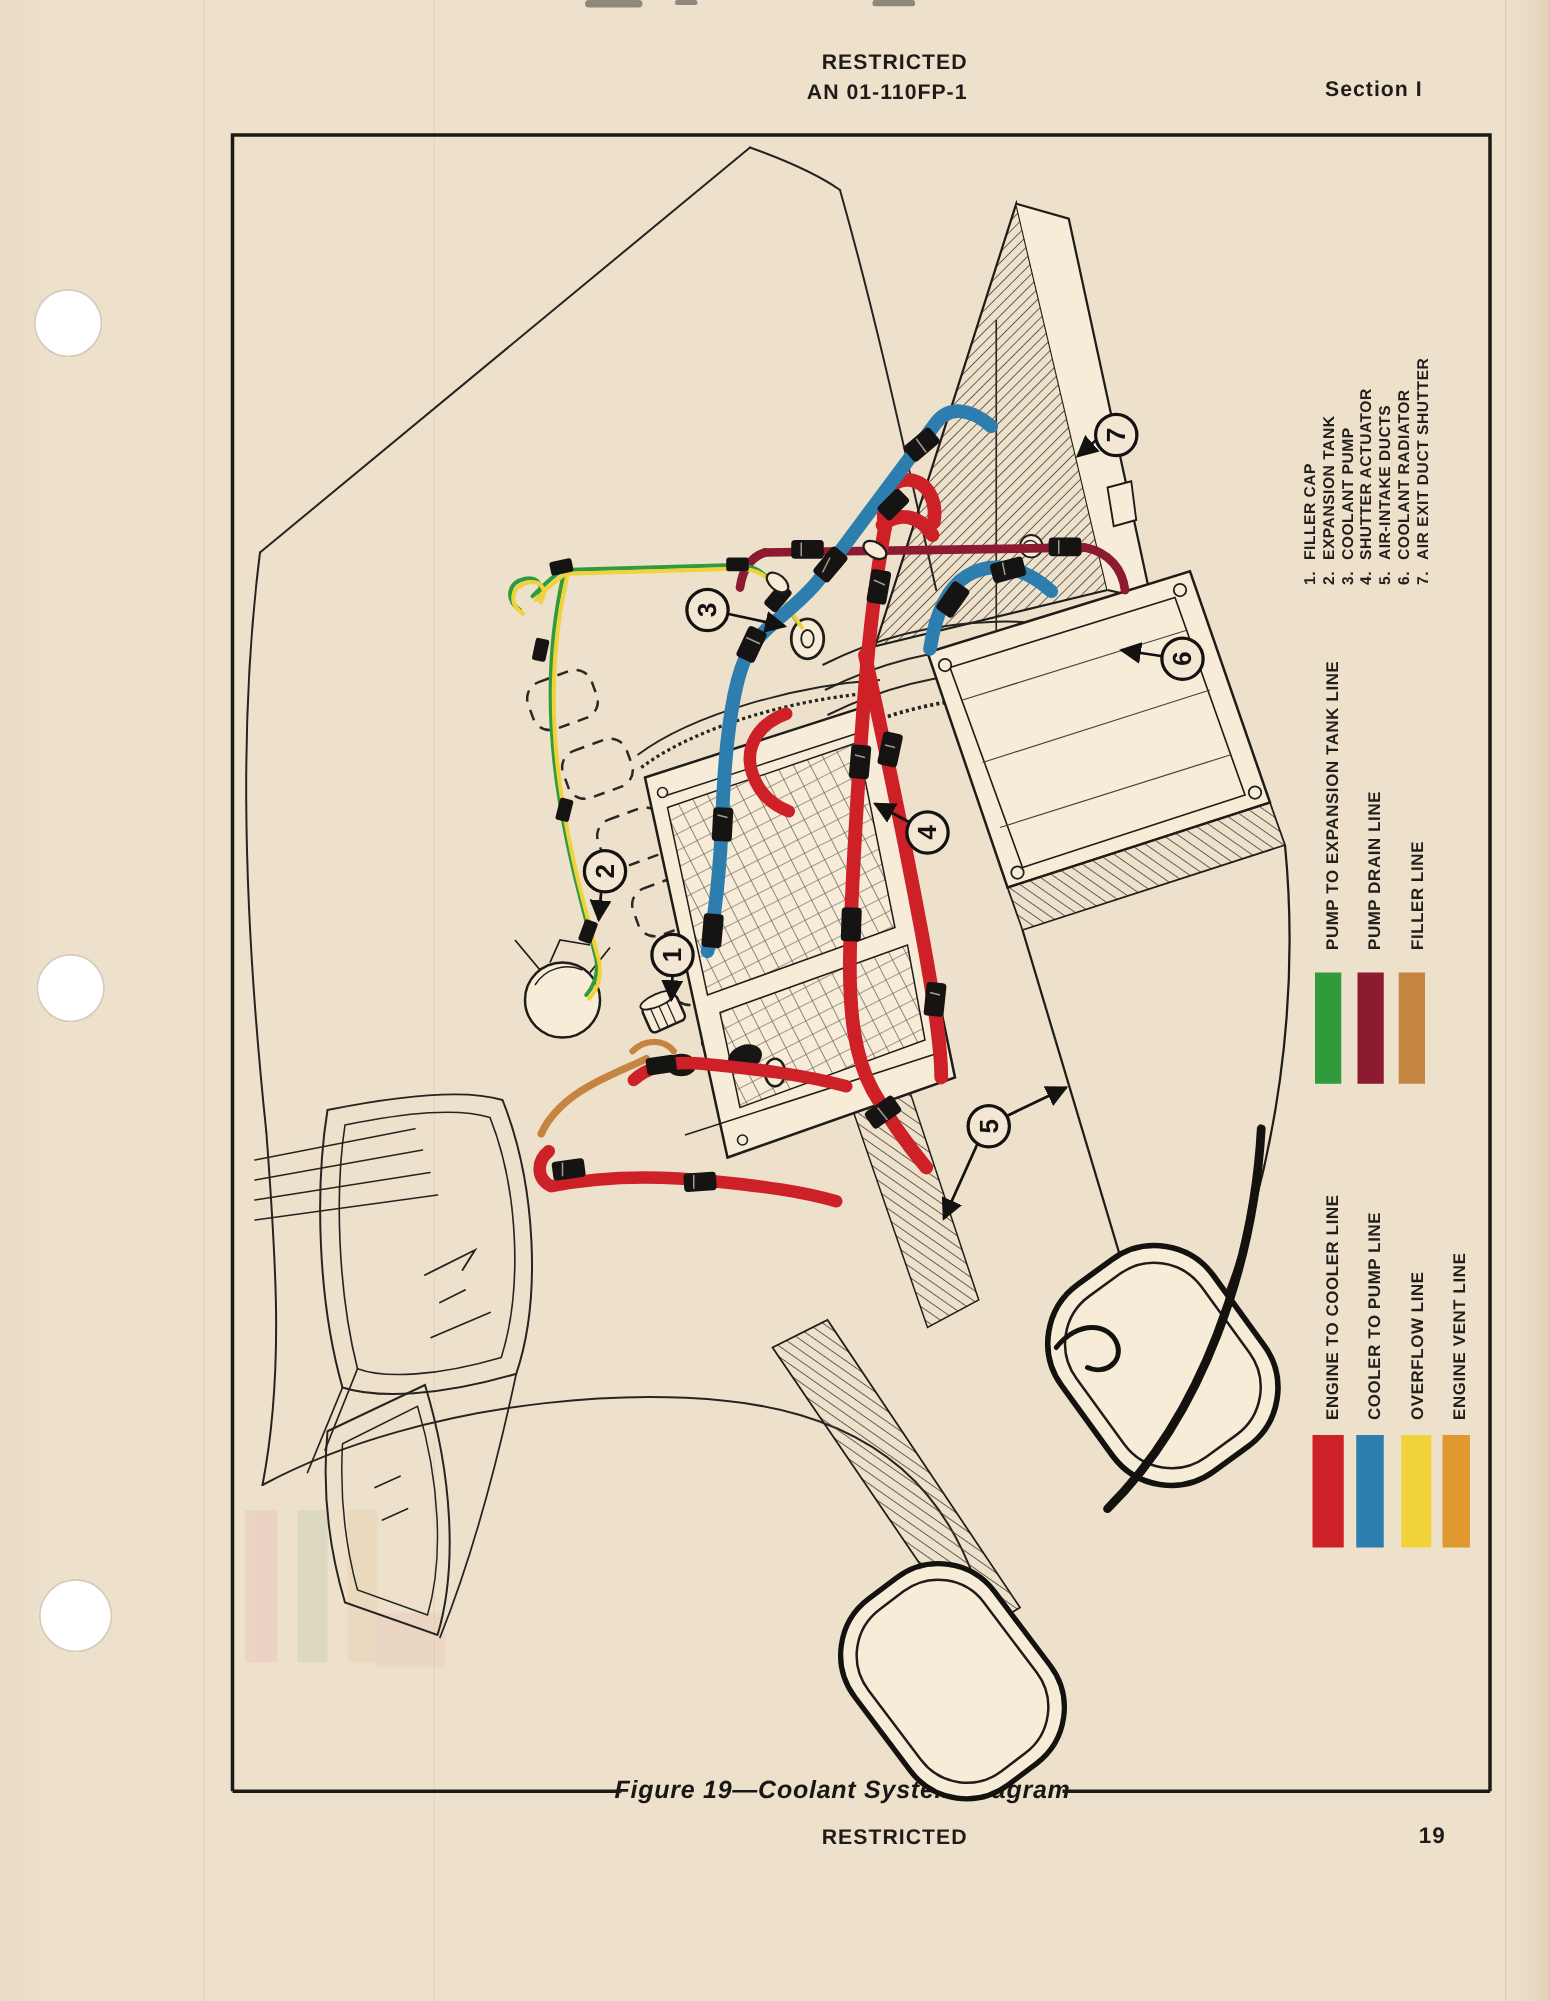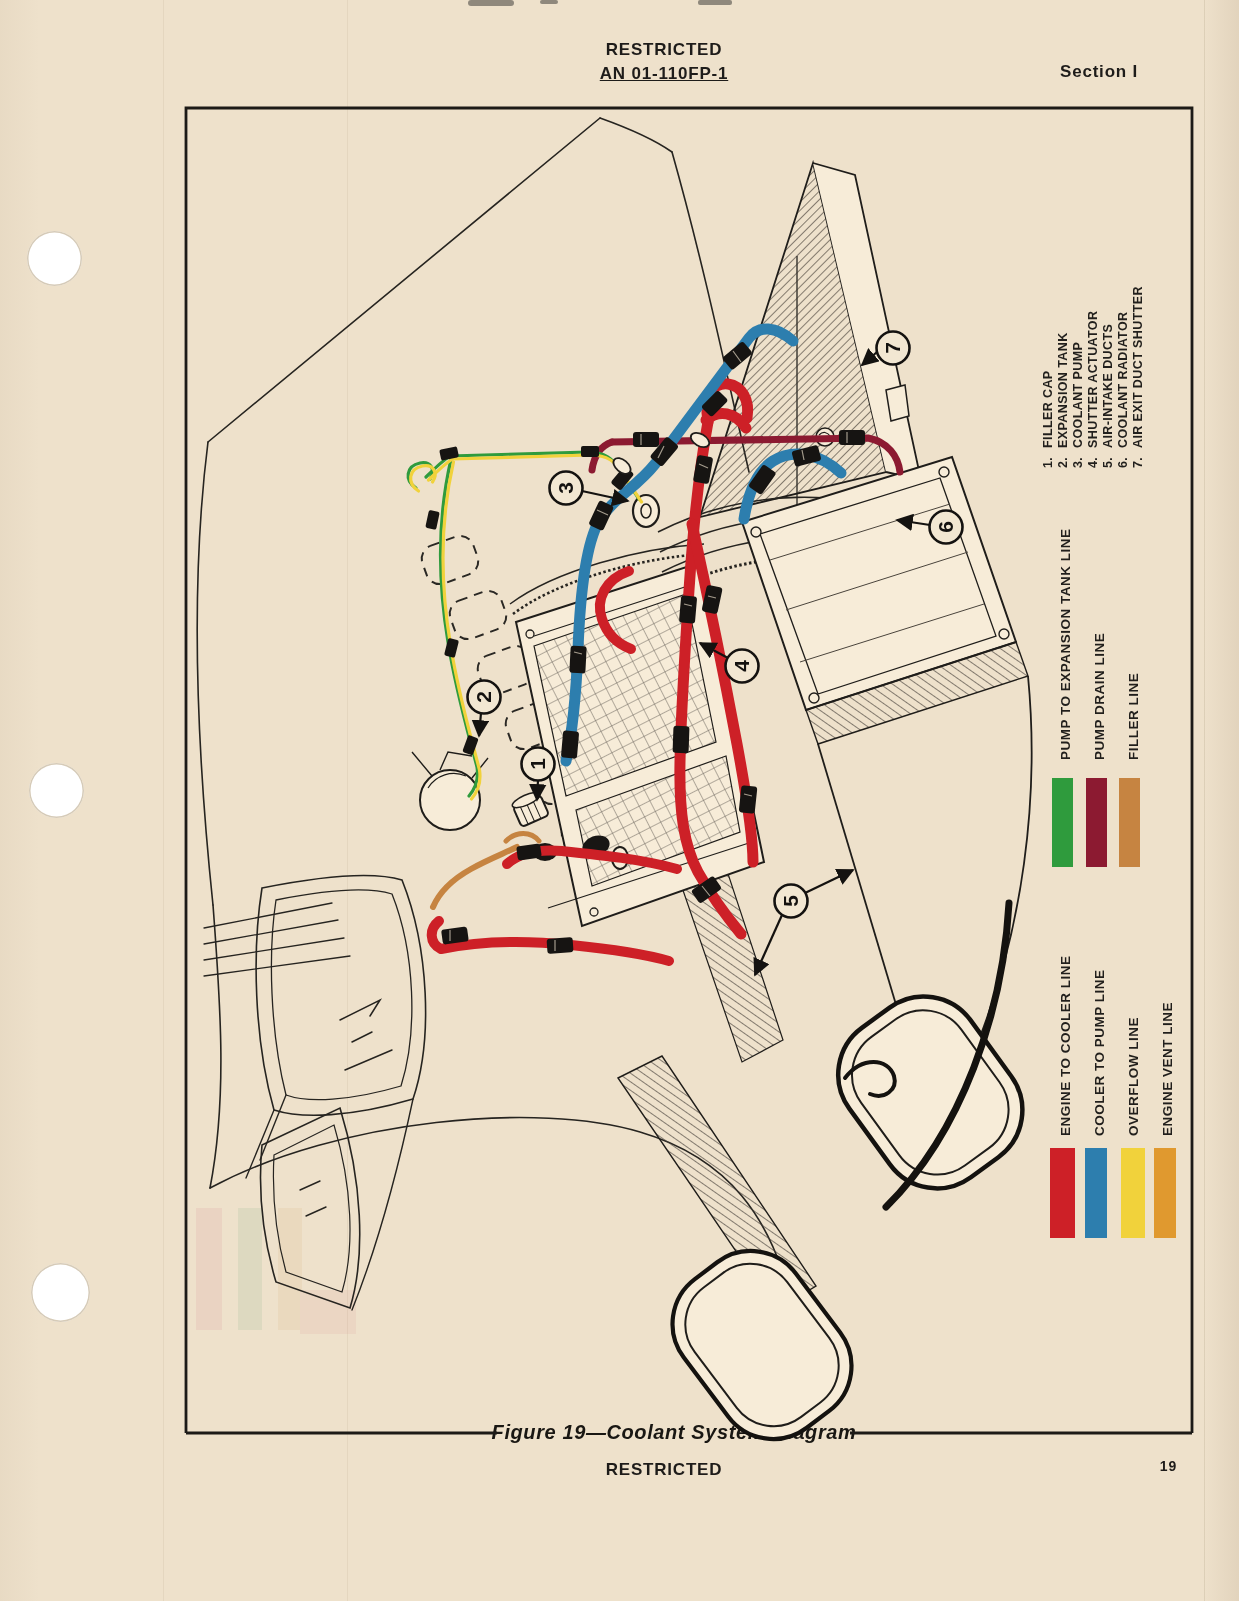--- a/index.html
+++ b/index.html
@@ -2,21 +2,21 @@
 <html><head>
 <meta charset="utf-8">
 <style>
   html,body{margin:0;padding:0;}
   body{background:#b9ab94;font-family:"Liberation Sans",sans-serif;}
   #page{position:relative;width:1239px;height:1601px;background:#eee1cb;overflow:hidden;
         background-image:linear-gradient(90deg, rgba(120,90,60,.05) 0, rgba(0,0,0,0) 40px),
                          linear-gradient(270deg, rgba(120,90,60,.10) 0, rgba(0,0,0,0) 36px);}
   .txt{position:absolute;color:#1e1c1a;white-space:nowrap;}
   .hdr{font-size:17px;font-weight:bold;letter-spacing:.8px;}
-  .center200{width:220px;text-align:center;}
+  .center200{width:220px;text-align:right;}
   .rot{position:absolute;transform:rotate(-90deg);transform-origin:0 0;}
   .legend-line{height:34px;display:flex;align-items:center;white-space:nowrap;
                font-size:13.5px;font-weight:bold;letter-spacing:.5px;color:#211f1c;}
   .parts-line{height:15px;display:flex;align-items:center;white-space:nowrap;
               font-size:12.5px;font-weight:bold;letter-spacing:.4px;color:#211f1c;}
   .parts-line .num{width:20px;}
   .swatch{position:absolute;}
   .caption{font-size:20px;font-weight:bold;font-style:italic;letter-spacing:.6px;
            width:420px;text-align:center;color:#191713;}
   .punch{position:absolute;border-radius:50%;background:#ffffff;box-shadow:0 0 0 1.5px #d6cbb8 inset;}
@@ -30,25 +30,25 @@
 
   <div class="punch" style="left:27px;top:231px;width:55px;height:55px;"></div>
   <div class="punch" style="left:29px;top:763px;width:55px;height:55px;"></div>
   <div class="punch" style="left:31px;top:1263px;width:59px;height:59px;"></div>
 
   <div class="faintline" style="left:163px;"></div>
   <div class="faintline" style="left:347px;"></div>
   <div class="faintline" style="left:1204px;opacity:.2;"></div>
 
   <div class="txt hdr center200" style="left:554px;top:40px;">RESTRICTED</div>
-  <div class="txt hdr center200" style="left:554px;top:64px;text-decoration:underline;">AN 01-110FP-1</div>
+  <div class="txt hdr center200" style="left:554px;top:64px;">AN 01-110FP-1</div>
   <div class="txt hdr" style="left:1060px;top:62px;width:110px;text-align:left;">Section I</div>
 
   <div class="txt hdr center200" style="left:554px;top:1460px;">RESTRICTED</div>
-  <div class="txt hdr" style="left:1135px;top:1458px;width:42px;text-align:right;font-size:14px;">19</div>
+  <div class="txt hdr" style="left:1135px;top:1458px;width:42px;text-align:left;font-size:18px;">19</div>
 
   <div class="txt caption" style="left:464px;top:1421px;">Figure 19—Coolant System Diagram</div>
 
   <svg width="1239" height="1601" viewBox="0 0 1239 1601">
     <defs>
       <pattern id="h45" width="6" height="6" patternUnits="userSpaceOnUse" patternTransform="rotate(45)">
         <line x1="0" y1="0" x2="0" y2="6" stroke="#3a342c" stroke-width="1.2"></line>
       </pattern>
       <pattern id="h2" width="7" height="7" patternUnits="userSpaceOnUse" patternTransform="rotate(-55)">
         <line x1="0" y1="0" x2="0" y2="7" stroke="#46403a" stroke-width="1.3"></line>

